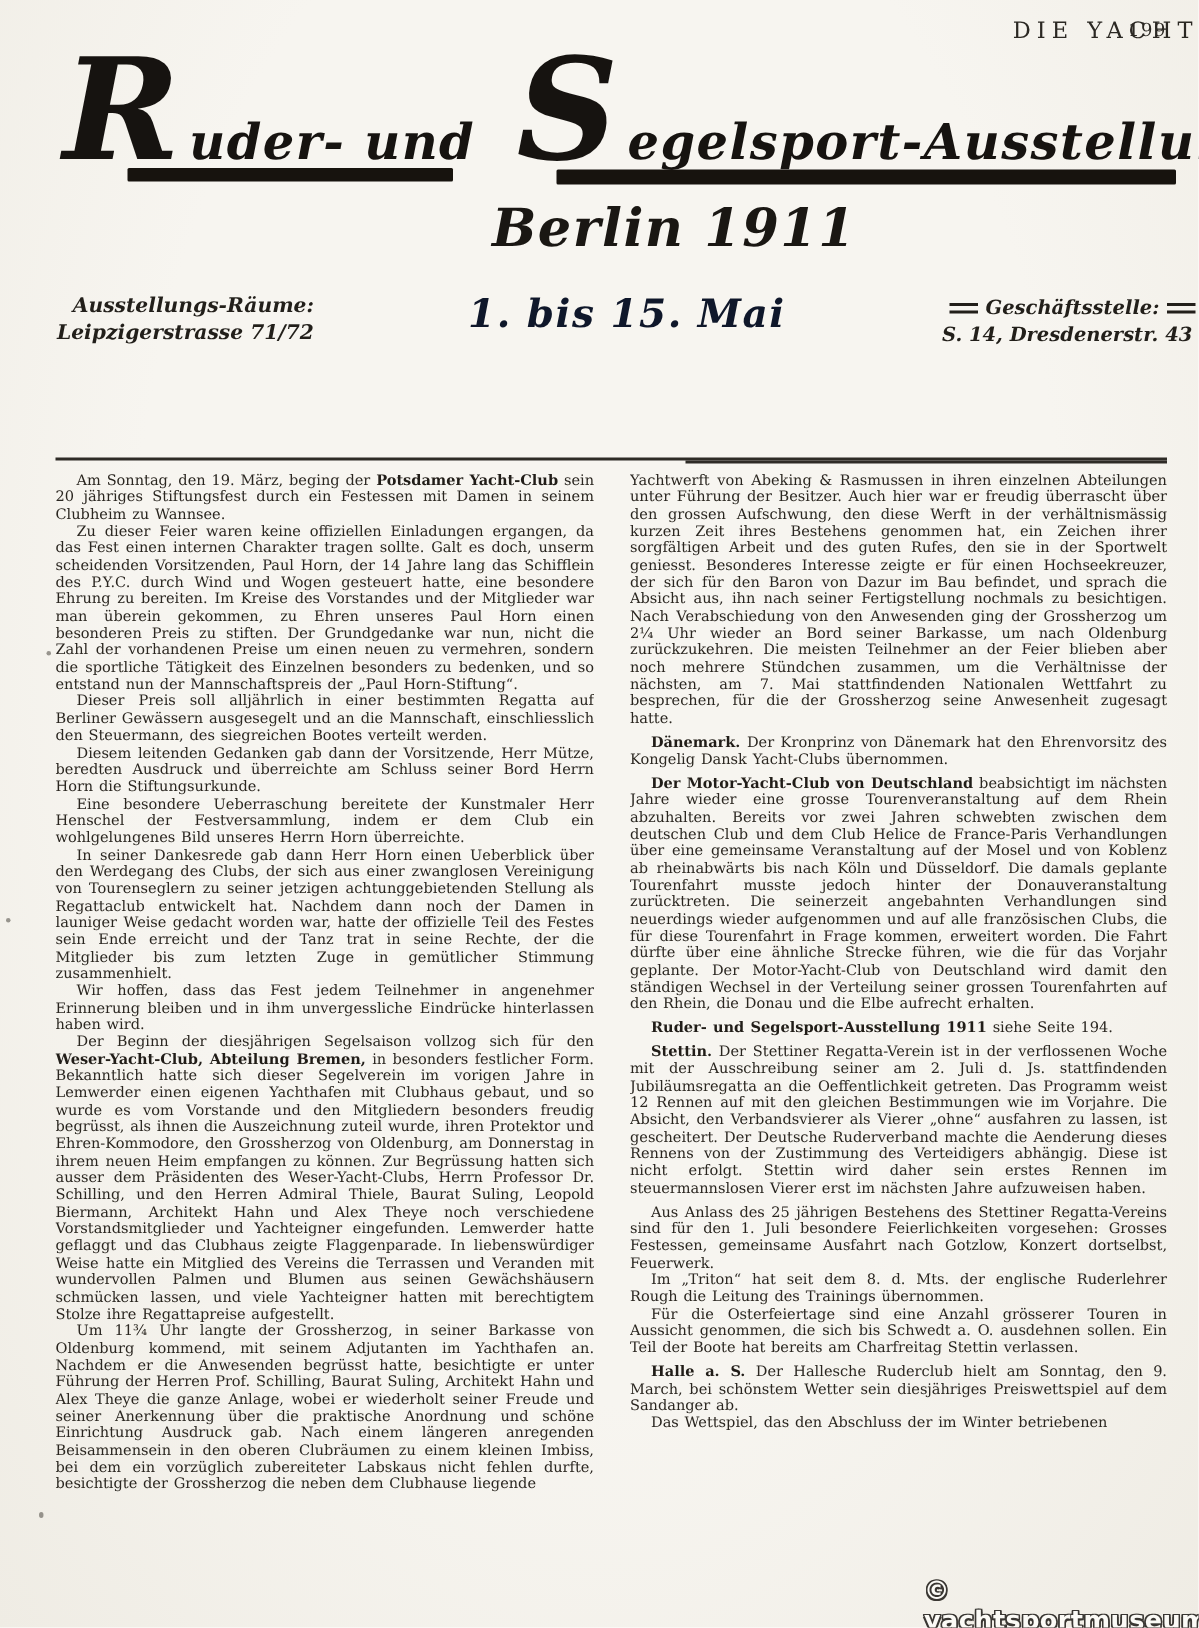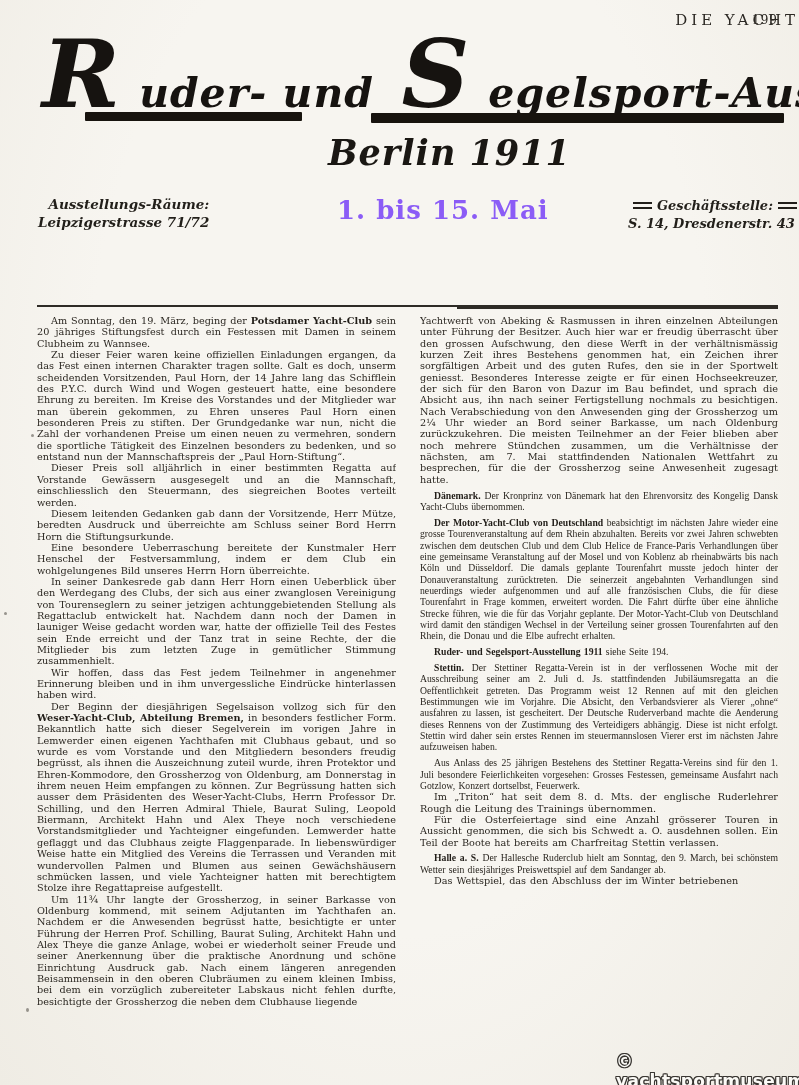--- a/index.html
+++ b/index.html
@@ -14,37 +14,37 @@
     font-size:15px;letter-spacing:4px;color:#2b2823;
   }
   .pagenum{position:absolute;top:13px;left:752px;font-size:12px;letter-spacing:1px;color:#2b2823;}
 
   
   .title-row{
     position:absolute;left:42px;top:30px;width:752px;white-space:nowrap;
     font-style:italic;font-weight:bold;color:#161310;
   }
   .title-row .initial{font-size:94px;line-height:0.95;}
-  .title-row .tword{font-size:41px;letter-spacing:1px;margin-left:19px;}
+  .title-row .tword{font-size:33px;letter-spacing:1px;margin-left:6px;}
   .title-row .g2{margin-left:22px;}
   .bar{position:absolute;background:#17130e;border-radius:1px;}
   .bar1{left:85px;top:112px;width:217px;height:9px;}
   .bar2{left:371px;top:113px;width:413px;height:10px;}
 
   .cityyear{
     position:absolute;left:328px;top:132px;
     font-size:35px;font-style:italic;font-weight:bold;color:#1a1713;letter-spacing:1px;
   }
   .venue{
     position:absolute;left:38px;top:196px;
     font-size:13.5px;font-style:italic;font-weight:bold;line-height:1.32;color:#221f1a;text-align:right;
   }
   .dates{
-    position:absolute;left:337px;top:195px;
-    font-size:26px;font-weight:bold;color:#8b5cf6;letter-spacing:1px;
+    position:absolute;left:312px;top:195px;
+    font-size:26px;font-style:italic;font-weight:bold;color:#0f172a;letter-spacing:1px;
   }
   .office{
     position:absolute;left:628px;top:197px;
     font-size:13px;font-style:italic;font-weight:bold;line-height:1.35;color:#221f1a;
   }
   .office-line{display:flex;align-items:center;}
   .dbl{
     display:inline-block;width:19px;height:7px;box-sizing:border-box;
     border-top:2px solid #221f1a;border-bottom:2px solid #221f1a;margin:0 5px;
   }
@@ -54,21 +54,21 @@
   
   .col{
     position:absolute;top:315px;overflow:hidden;
     font-size:9.7px;line-height:11.35px;text-align:justify;
     color:#2a2620;word-spacing:0.8px;
   }
   .colL{left:37px;width:359px;height:756px;}
   .colR{left:420px;width:358px;height:748px;}
   .col p{margin:0;text-indent:14px;}
   .col p.noindent{text-indent:0;}
-  .col p.gap{margin-top:4.5px;font-family:Liberation Serif, serif;}
+  .col p.gap{margin-top:4.5px;}
   .col b{font-weight:bold;color:#211d18;}
 
   .watermark{
     position:absolute;left:616px;top:1051px;
     font-family:"DejaVu Sans", sans-serif;font-weight:bold;font-size:17px;letter-spacing:0.3px;
     color:#fbfaf6;
     text-shadow:1px 0 0 #3a3733,-1px 0 0 #3a3733,0 1px 0 #3a3733,0 -1px 0 #3a3733,
                 1px 1px 0 #3a3733,-1px -1px 0 #3a3733,1px -1px 0 #3a3733,-1px 1px 0 #3a3733;
   }
   .speck{position:absolute;background:#4b4740;border-radius:50%;opacity:0.55;}
@@ -105,21 +105,21 @@
       <span class="dbl"></span>
   </div>
   <div>S. 14, Dresdenerstr. 43</div>
 </div>
 
 <div class="rule"></div>
 
 <div class="col colL">
     <p><span>Am Sonntag, den 19. März, beging der </span><b>Potsdamer Yacht-Club</b><span> sein 20 jähriges Stiftungsfest durch ein Festessen mit Damen in seinem Clubheim zu Wannsee.</span></p>
     <p><span>Zu dieser Feier waren keine offiziellen Einladungen ergangen, da das Fest einen internen Charakter tragen sollte. Galt es doch, unserm scheidenden Vorsitzenden, Paul Horn, der 14 Jahre lang das Schifflein des P.Y.C. durch Wind und Wogen gesteuert hatte, eine besondere Ehrung zu bereiten. Im Kreise des Vorstandes und der Mitglieder war man überein gekommen, zu Ehren unseres Paul Horn einen besonderen Preis zu stiften. Der Grundgedanke war nun, nicht die Zahl der vorhandenen Preise um einen neuen zu vermehren, sondern die sportliche Tätigkeit des Einzelnen besonders zu bedenken, und so entstand nun der Mannschaftspreis der „Paul Horn-Stiftung“.</span></p>
-    <p><span>Dieser Preis soll alljährlich in einer bestimmten Regatta auf Vorstande Gewässern ausgesegelt und an die Mannschaft, einschliesslich den Steuermann, des siegreichen Bootes verteilt werden.</span></p>
+    <p><span>Dieser Preis soll alljährlich in einer bestimmten Regatta auf Berliner Gewässern ausgesegelt und an die Mannschaft, einschliesslich den Steuermann, des siegreichen Bootes verteilt werden.</span></p>
     <p><span>Diesem leitenden Gedanken gab dann der Vorsitzende, Herr Mütze, beredten Ausdruck und überreichte am Schluss seiner Bord Herrn Horn die Stiftungsurkunde.</span></p>
     <p><span>Eine besondere Ueberraschung bereitete der Kunstmaler Herr Henschel der Festversammlung, indem er dem Club ein wohlgelungenes Bild unseres Herrn Horn überreichte.</span></p>
     <p><span>In seiner Dankesrede gab dann Herr Horn einen Ueberblick über den Werdegang des Clubs, der sich aus einer zwanglosen Vereinigung von Tourenseglern zu seiner jetzigen achtunggebietenden Stellung als Regattaclub entwickelt hat. Nachdem dann noch der Damen in launiger Weise gedacht worden war, hatte der offizielle Teil des Festes sein Ende erreicht und der Tanz trat in seine Rechte, der die Mitglieder bis zum letzten Zuge in gemütlicher Stimmung zusammenhielt.</span></p>
     <p><span>Wir hoffen, dass das Fest jedem Teilnehmer in angenehmer Erinnerung bleiben und in ihm unvergessliche Eindrücke hinterlassen haben wird.</span></p>
     <p><span>Der Beginn der diesjährigen Segelsaison vollzog sich für den </span><b>Weser-Yacht-Club, Abteilung Bremen,</b><span> in besonders festlicher Form. Bekanntlich hatte sich dieser Segelverein im vorigen Jahre in Lemwerder einen eigenen Yachthafen mit Clubhaus gebaut, und so wurde es vom Vorstande und den Mitgliedern besonders freudig begrüsst, als ihnen die Auszeichnung zuteil wurde, ihren Protektor und Ehren-Kommodore, den Grossherzog von Oldenburg, am Donnerstag in ihrem neuen Heim empfangen zu können. Zur Begrüssung hatten sich ausser dem Präsidenten des Weser-Yacht-Clubs, Herrn Professor Dr. Schilling, und den Herren Admiral Thiele, Baurat Suling, Leopold Biermann, Architekt Hahn und Alex Theye noch verschiedene Vorstandsmitglieder und Yachteigner eingefunden. Lemwerder hatte geflaggt und das Clubhaus zeigte Flaggenparade. In liebenswürdiger Weise hatte ein Mitglied des Vereins die Terrassen und Veranden mit wundervollen Palmen und Blumen aus seinen Gewächshäusern schmücken lassen, und viele Yachteigner hatten mit berechtigtem Stolze ihre Regattapreise aufgestellt.</span></p>
     <p><span>Um 11¾ Uhr langte der Grossherzog, in seiner Barkasse von Oldenburg kommend, mit seinem Adjutanten im Yachthafen an. Nachdem er die Anwesenden begrüsst hatte, besichtigte er unter Führung der Herren Prof. Schilling, Baurat Suling, Architekt Hahn und Alex Theye die ganze Anlage, wobei er wiederholt seiner Freude und seiner Anerkennung über die praktische Anordnung und schöne Einrichtung Ausdruck gab. Nach einem längeren anregenden Beisammensein in den oberen Clubräumen zu einem kleinen Imbiss, bei dem ein vorzüglich zubereiteter Labskaus nicht fehlen durfte, besichtigte der Grossherzog die neben dem Clubhause liegende</span></p>
   </div>
 <div class="col colR">
     <p class="noindent"><span>Yachtwerft von Abeking &amp; Rasmussen in ihren einzelnen Abteilungen unter Führung der Besitzer. Auch hier war er freudig überrascht über den grossen Aufschwung, den diese Werft in der verhältnismässig kurzen Zeit ihres Bestehens genommen hat, ein Zeichen ihrer sorgfältigen Arbeit und des guten Rufes, den sie in der Sportwelt geniesst. Besonderes Interesse zeigte er für einen Hochseekreuzer, der sich für den Baron von Dazur im Bau befindet, und sprach die Absicht aus, ihn nach seiner Fertigstellung nochmals zu besichtigen. Nach Verabschiedung von den Anwesenden ging der Grossherzog um 2¼ Uhr wieder an Bord seiner Barkasse, um nach Oldenburg zurückzukehren. Die meisten Teilnehmer an der Feier blieben aber noch mehrere Stündchen zusammen, um die Verhältnisse der nächsten, am 7. Mai stattfindenden Nationalen Wettfahrt zu besprechen, für die der Grossherzog seine Anwesenheit zugesagt hatte.</span></p>
     <p class="gap"><b>Dänemark.</b><span> Der Kronprinz von Dänemark hat den Ehrenvorsitz des Kongelig Dansk Yacht-Clubs übernommen.</span></p>

